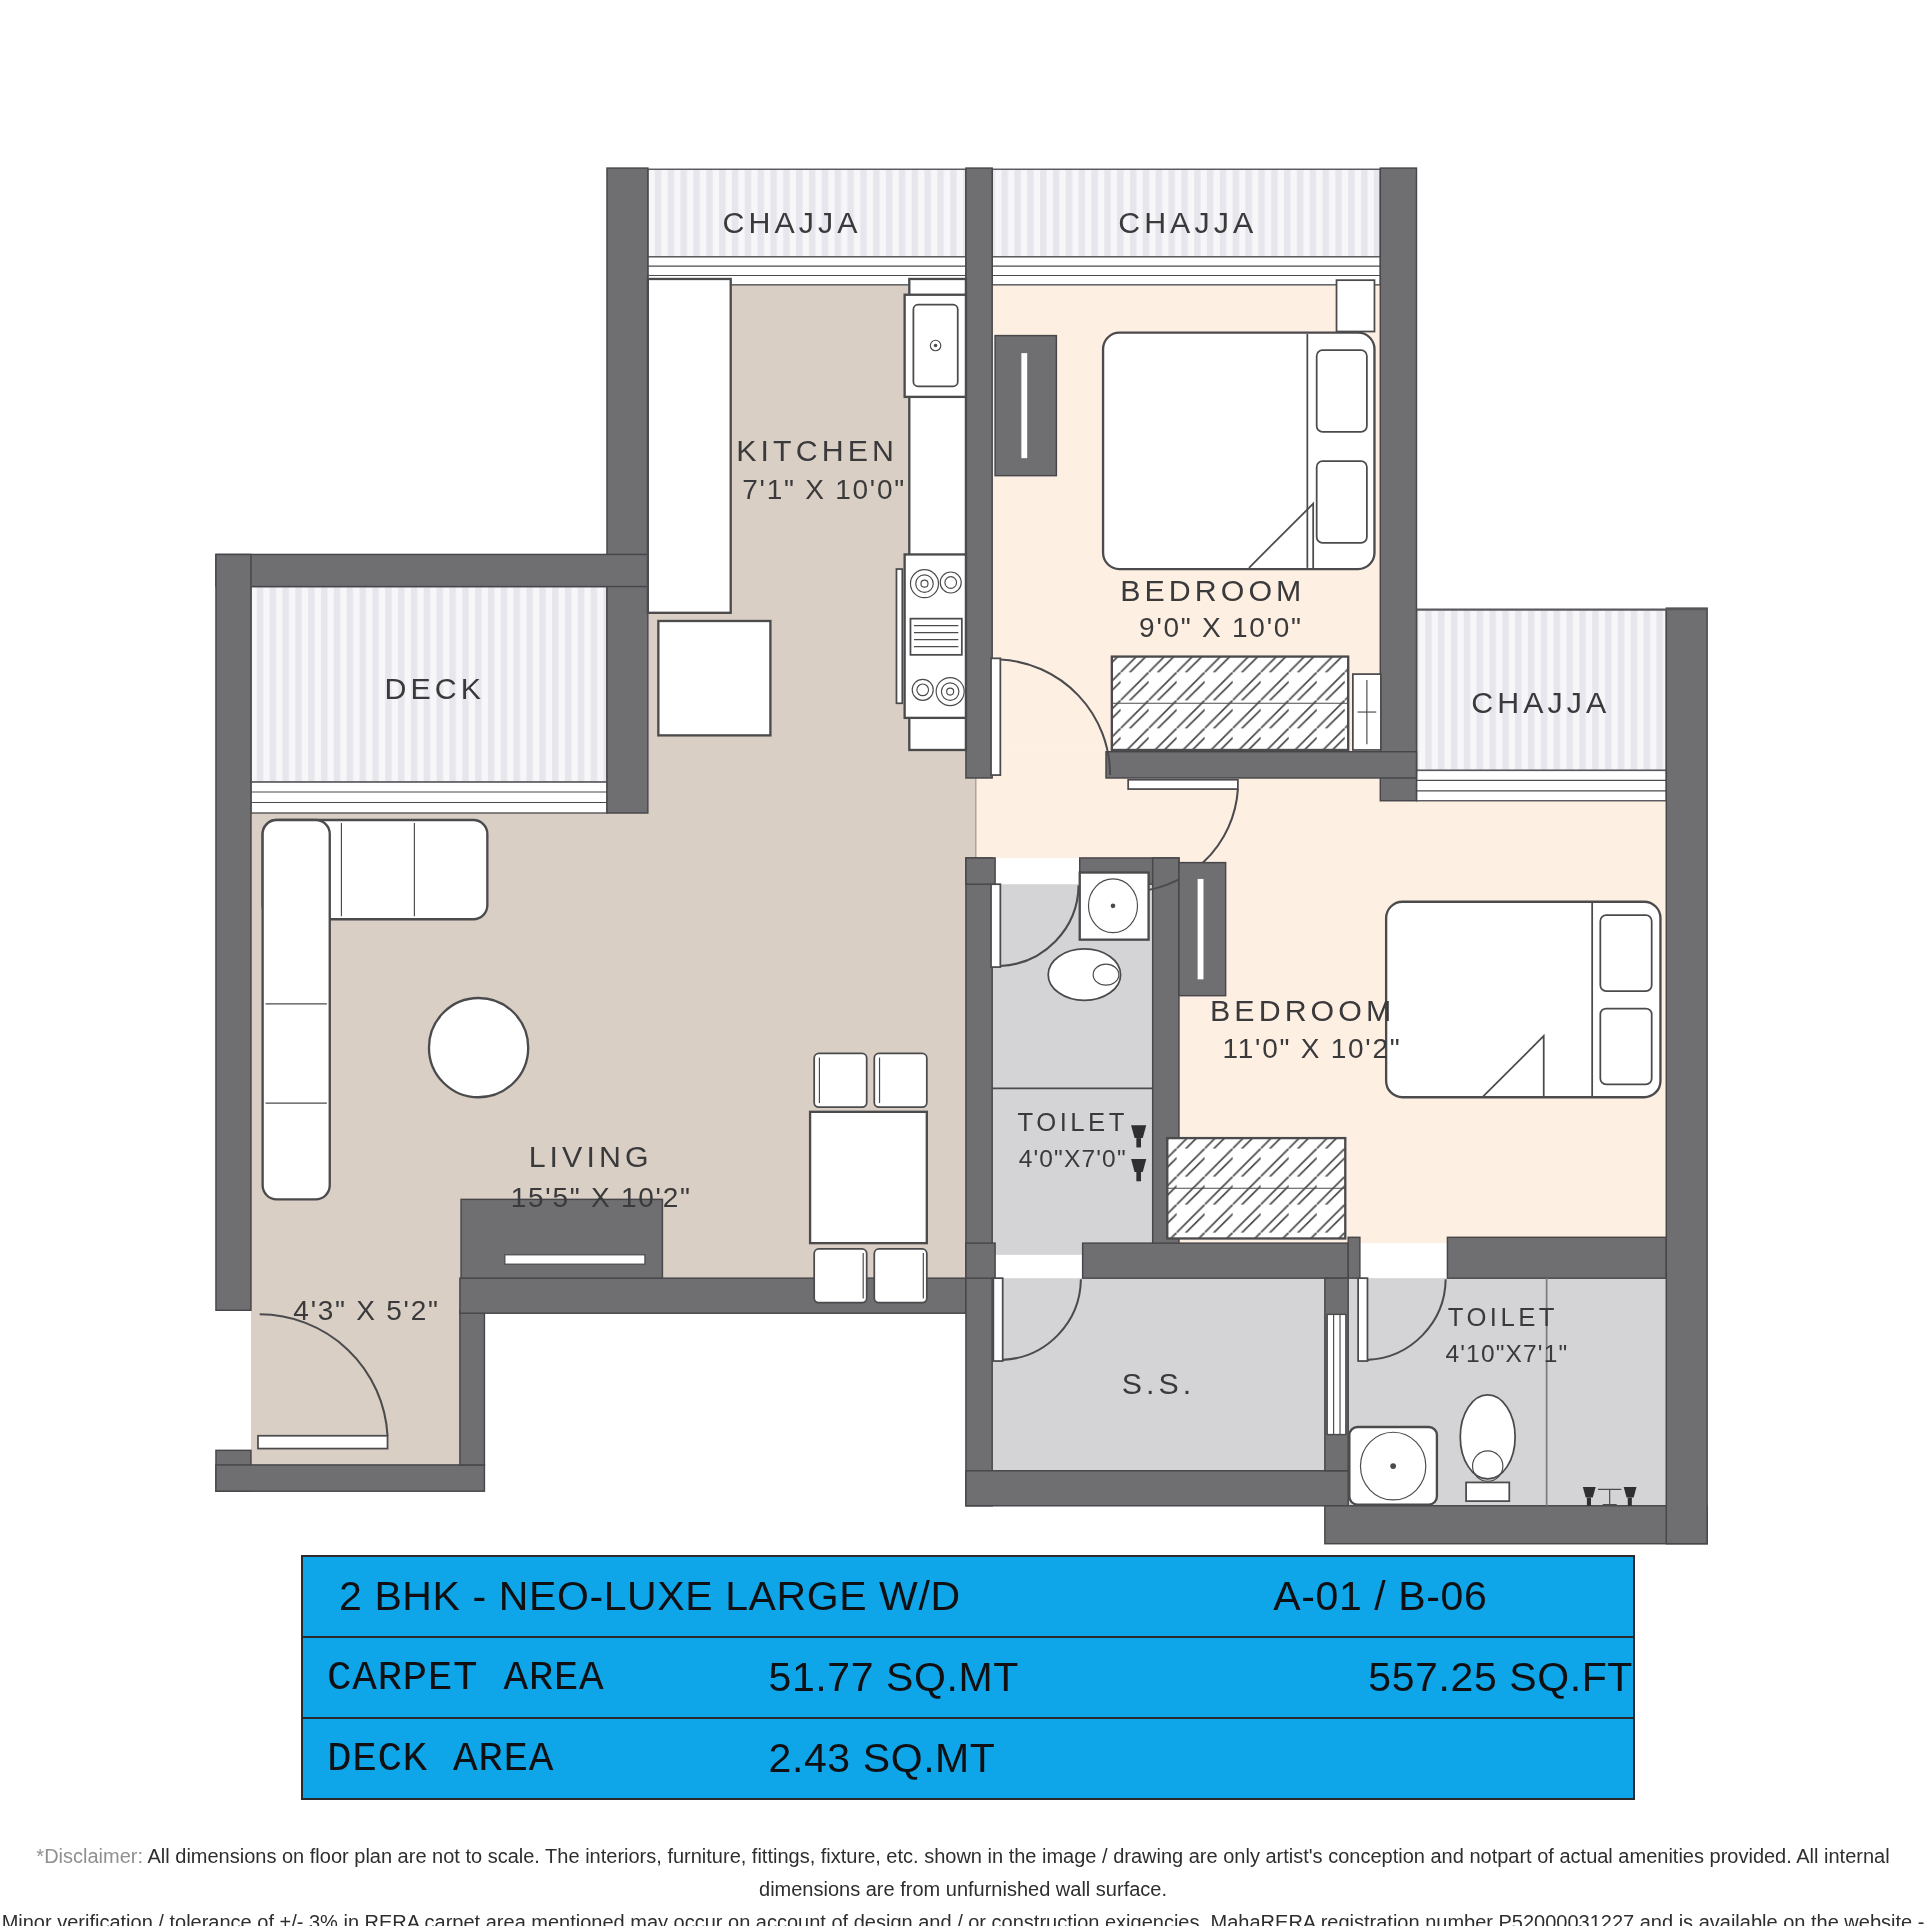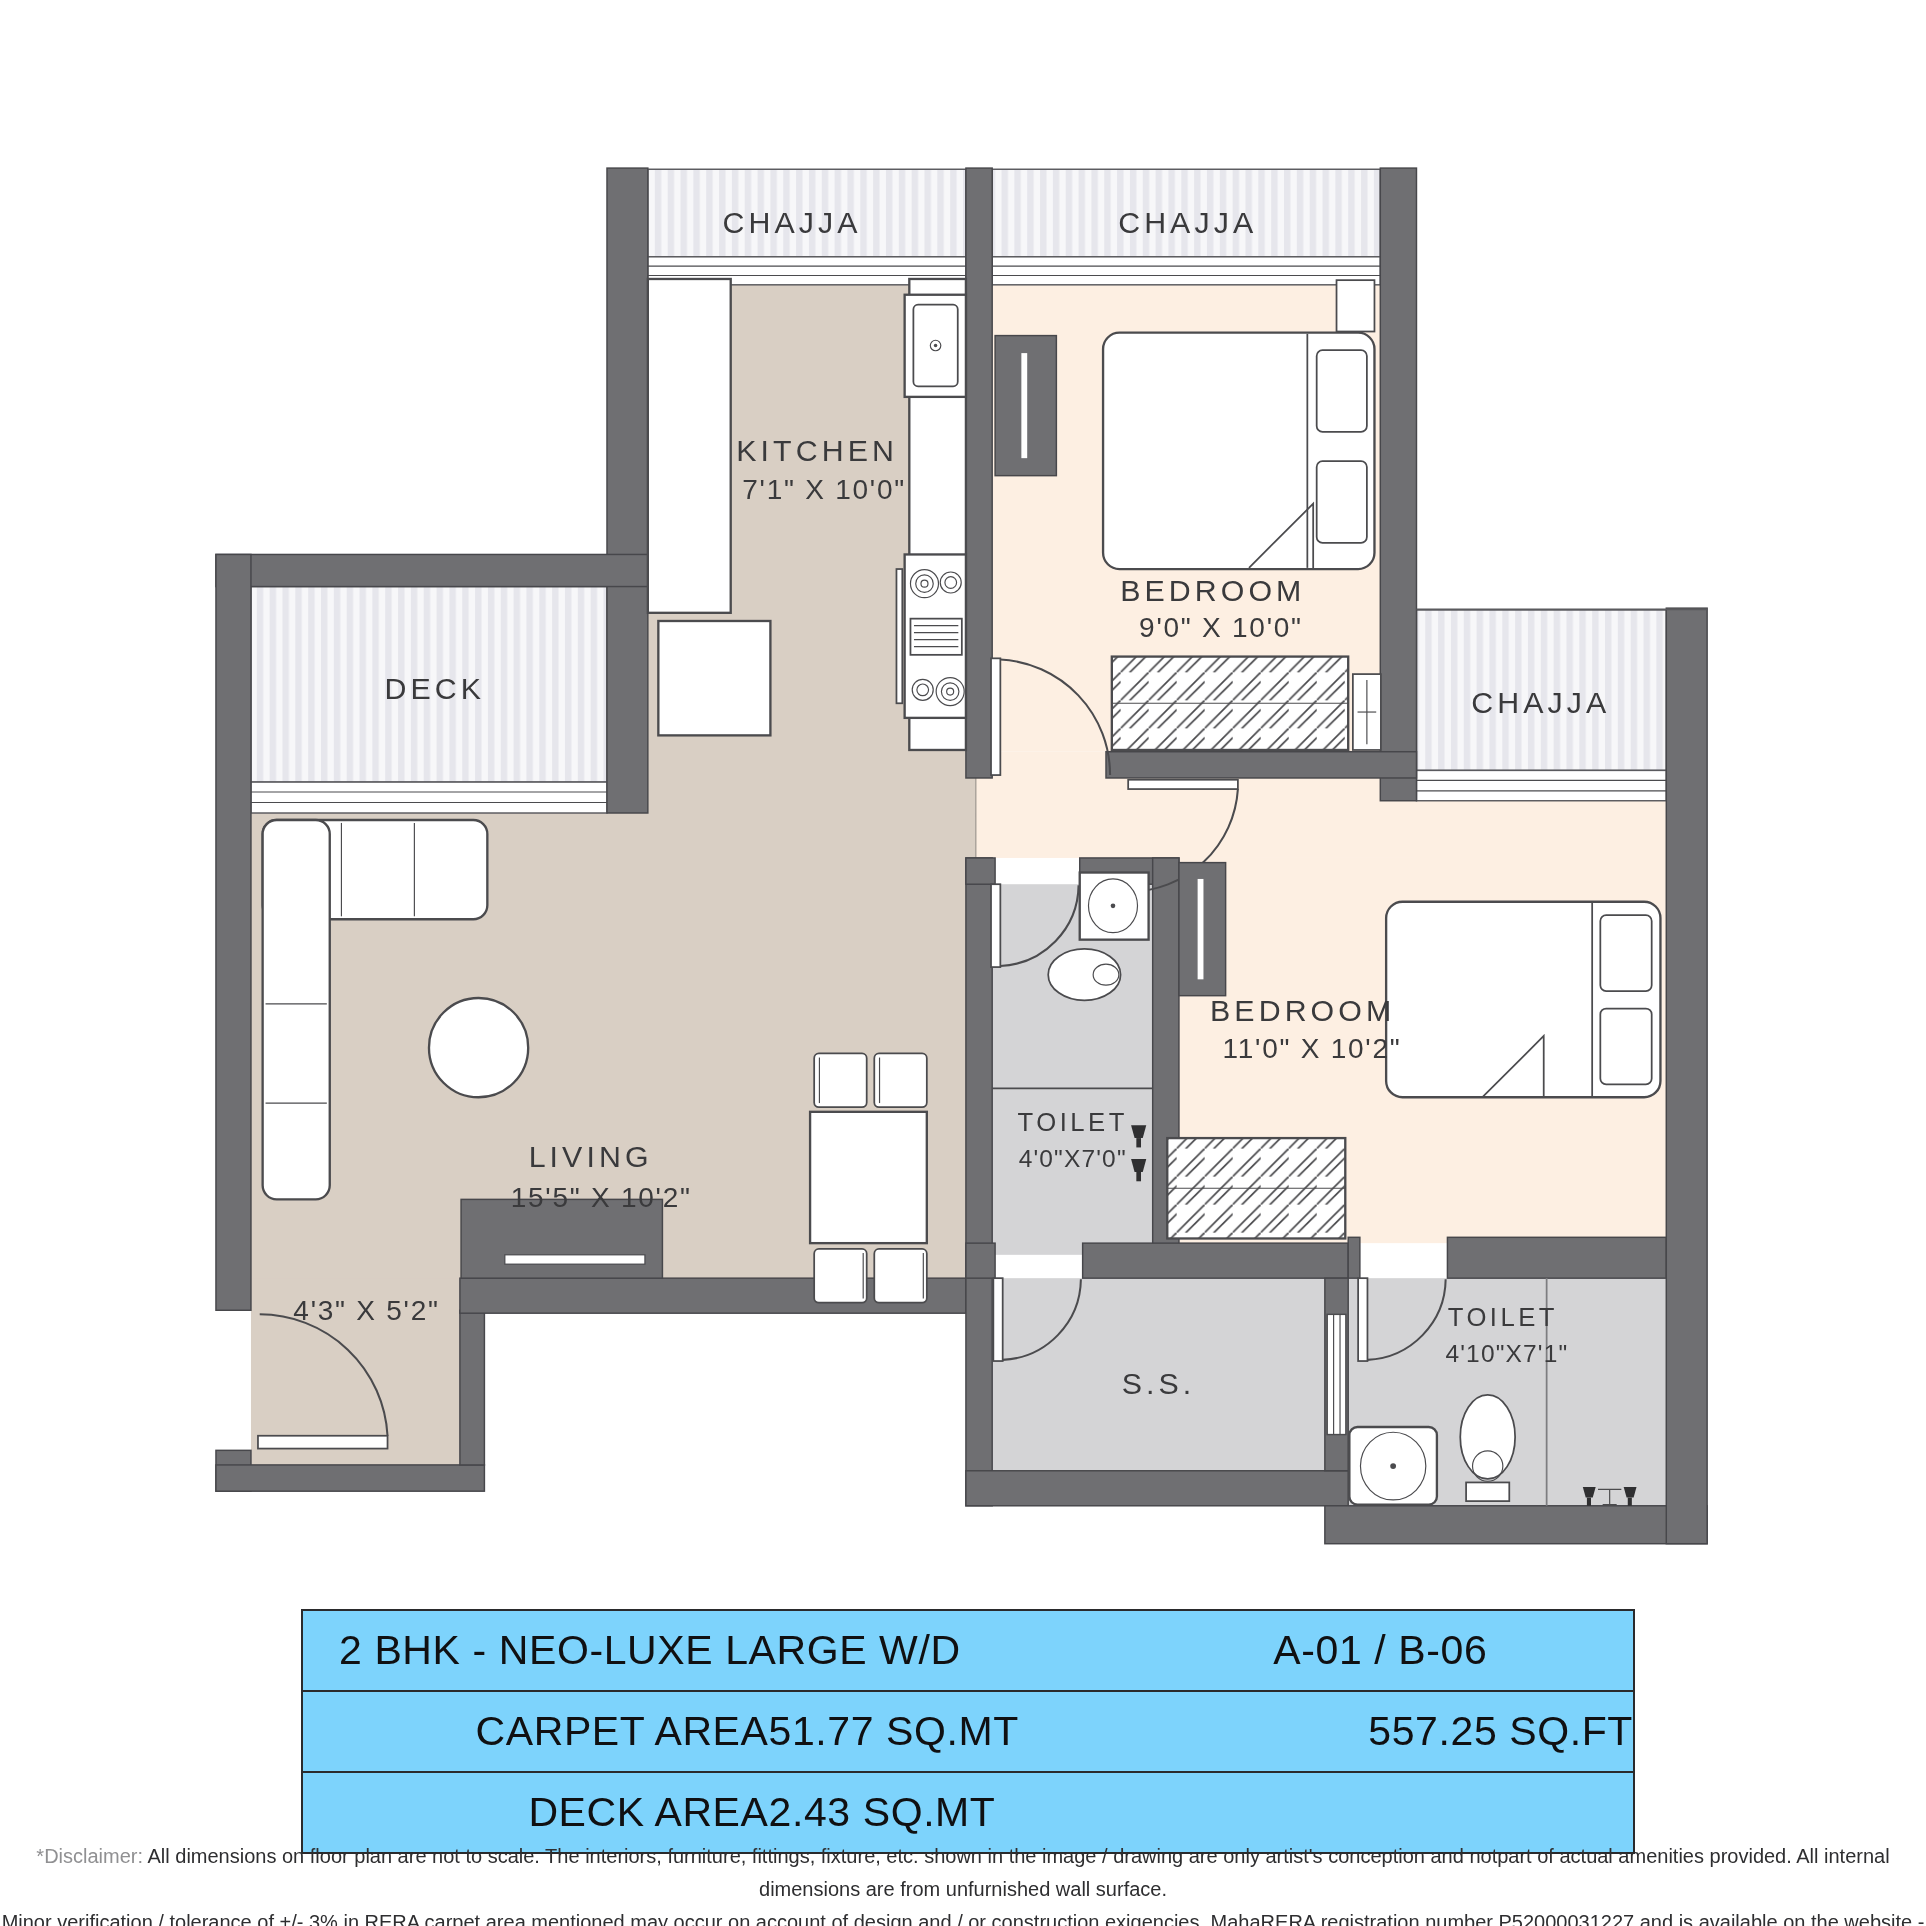--- a/index.html
+++ b/index.html
@@ -18,27 +18,27 @@
   .ln2{stroke:var(--line);stroke-width:2;fill:none;}
   .arc{stroke:var(--line);stroke-width:3.5;fill:none;}
   .dark{fill:var(--wall);stroke:var(--wall-stroke);stroke-width:2.5;}
   .glyph{fill:#2f2f31;stroke:none;}
   .room-label{font-size:52px;letter-spacing:7px;fill:var(--text);text-anchor:middle;}
   .room-dims{font-size:48px;letter-spacing:3px;fill:var(--text);text-anchor:middle;}
   .room-label-sm{font-size:44px;letter-spacing:6px;fill:var(--text);text-anchor:middle;}
   .room-dims-sm{font-size:42px;letter-spacing:2px;fill:var(--text);text-anchor:middle;}
 
   
-  #area-table{position:absolute;left:301px;top:1609px;width:1334px;height:245px;
-    border:2.9px solid var(--table-border);box-sizing:border-box;background:#7dd3fc;
+  #area-table{position:absolute;left:301px;top:1555px;width:1334px;height:245px;
+    border:2.9px solid var(--table-border);box-sizing:border-box;background:#0ea5e9;
     display:flex;flex-direction:column;}
   .t-row{flex:1;display:flex;align-items:center;border-bottom:2.9px solid var(--table-border);
     font-size:41px;color:#101012;letter-spacing:0.6px;}
   .t-row:last-child{border-bottom:none;}
-  .t-c1{width:35%;padding-left:52px;box-sizing:border-box;text-align:right;}
+  .t-c1{width:35%;padding-left:24px;box-sizing:border-box;text-align:left;font-family:Liberation Mono, monospace;}
   .t-c2{width:25%;text-align:left;}
   .t-c3{width:40%;text-align:right;}
   .t-title{width:62%;padding-left:36px;box-sizing:border-box;text-align:left;}
   .t-unit{width:38%;text-align:center;}
 
   
   #disclaimer{position:absolute;left:0;top:1840px;width:1926px;text-align:center;
     font-size:20px;line-height:33px;color:var(--disclaimer-text);}
   #disclaimer .pre{color:var(--disclaimer-prefix);}
 </style>

